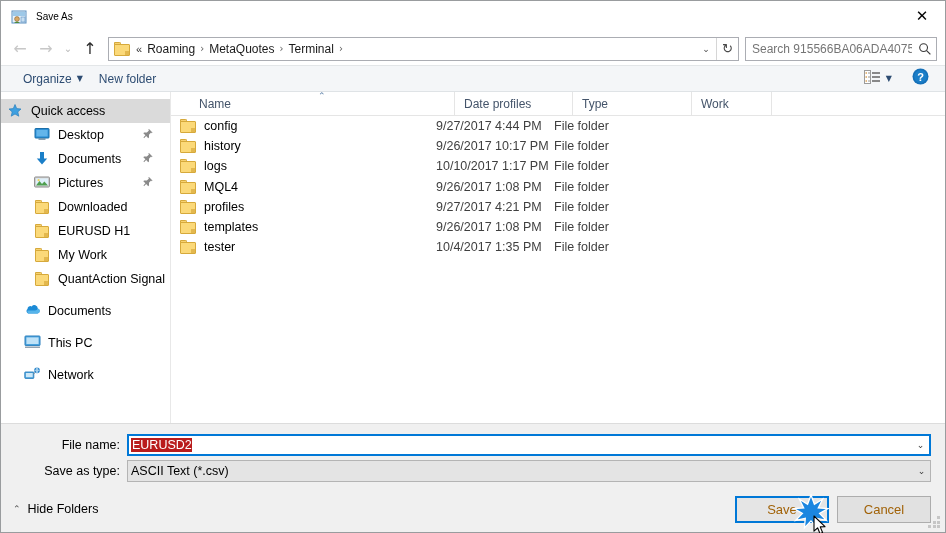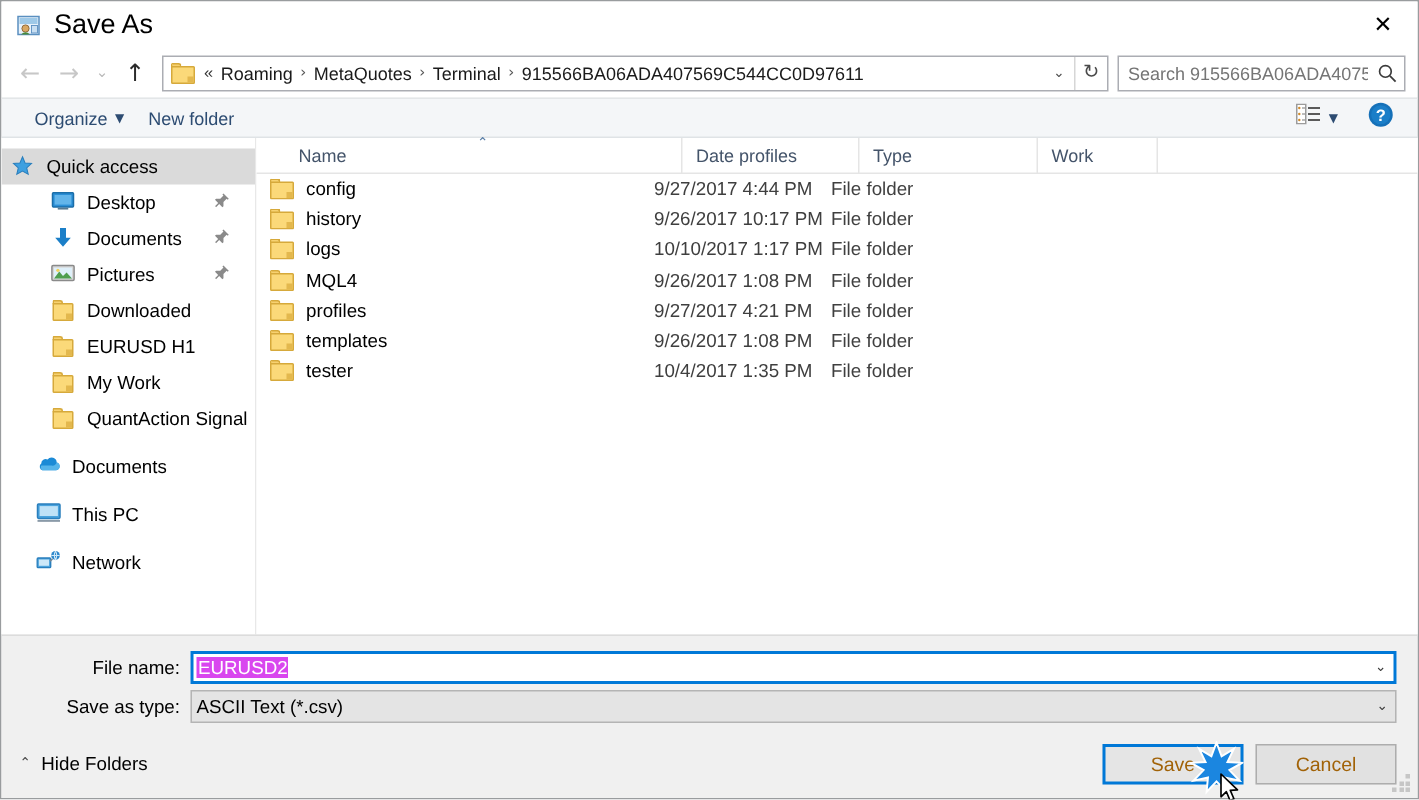--- a/index.html
+++ b/index.html
@@ -27,21 +27,21 @@
     align-items: center;
     flex: 0 0 auto;
     position: relative;
   }
   .title-icon {
     width: 16px; height: 16px;
     margin-left: 10px; margin-right: 9px;
     position: relative;
   }
   .title-text {
-    font-size: 18px;
+    font-size: 10px;
     color: #000000;
   }
   .close-btn {
     position: absolute;
     right: 0; top: 0;
     width: 46px; height: 30px;
     display: flex; align-items: center; justify-content: center;
     font-size: 15px;
     color: #000;
     line-height: 1;
@@ -347,21 +347,21 @@
   .combo-text {
     flex: 1 1 auto;
     font-size: 12.5px;
     padding-left: 3px;
     overflow: hidden;
     white-space: nowrap;
     color: #000;
   }
   .combo.filename .combo-text { padding-left: 2px; }
   .sel-text {
-    background: #d946ef;
+    background: #b91c1c;
     color: #ffffff;
     padding: 1px 0 2px 1px;
   }
   .combo-arrow {
     width: 17px;
     display: flex; align-items: center; justify-content: center;
     font-size: 9px;
     color: #3a3a3a;
     flex: 0 0 auto;
     font-family: "DejaVu Sans", sans-serif;
@@ -466,21 +466,20 @@
           </span>
       </div>
       <div class="crumbs">
         <span class="crumb-dbl">«</span>
         <span class="crumb">Roaming</span>
         <span class="crumb-sep">›</span>
         <span class="crumb">MetaQuotes</span>
         <span class="crumb-sep">›</span>
         <span class="crumb">Terminal</span>
         <span class="crumb-sep">›</span>
-        <span class="crumb">915566BA06ADA407569C544CC0D97611</span>
       </div>
       <div class="addr-drop">⌄</div>
       <div class="addr-refresh">↻</div>
     </div>
 
     <div class="searchbox">
       <input class="search-input" placeholder="Search 915566BA06ADA40756..." style="">
       <div class="search-icon">
         <svg width="14" height="14" viewBox="0 0 14 14">
           <circle cx="5.6" cy="5.6" r="3.9" fill="none" stroke="#3a3a3a" stroke-width="1.1"></circle>

